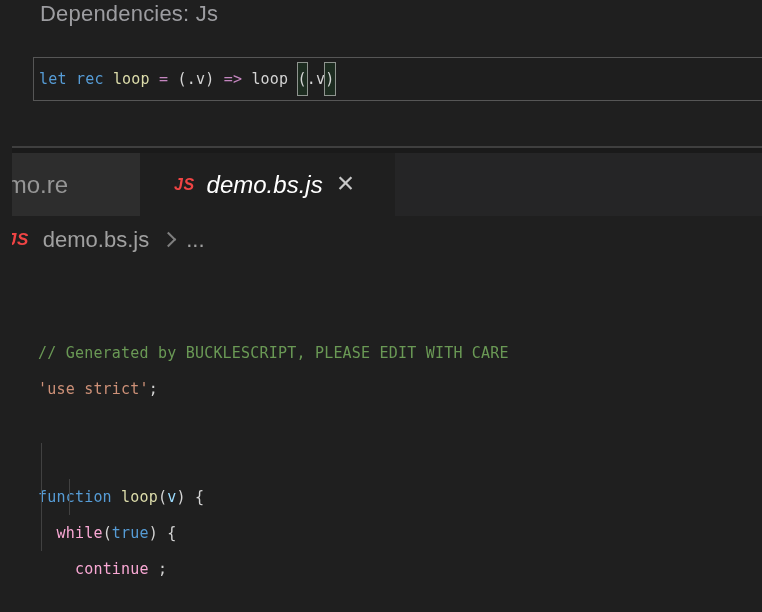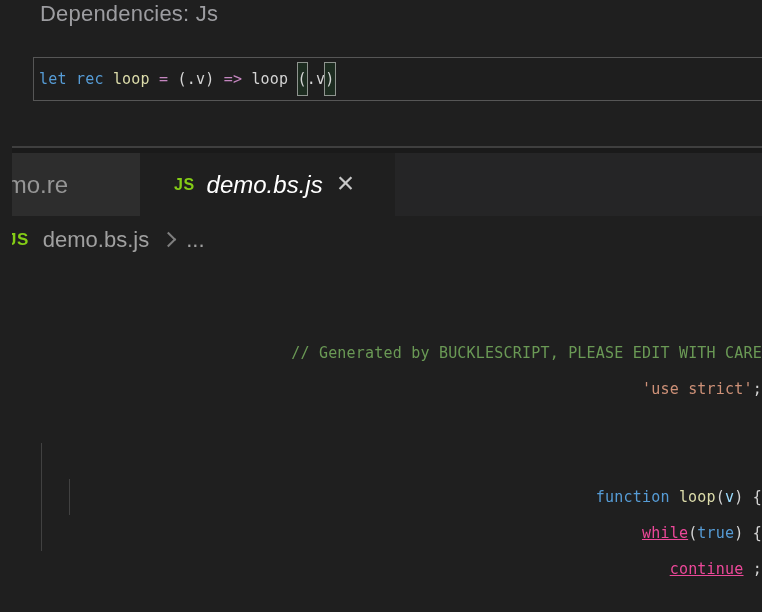--- a/index.html
+++ b/index.html
@@ -22,42 +22,42 @@
   .sash { width:100%; height:2px; background:#3f3f3f; }
 
   
   .tabbar { width:100%; height:68px; background:#1a1a1a; display:flex; align-items:flex-end; }
   .tab { height:63px; display:flex; align-items:center; overflow:hidden; }
   .tab.inactive { width:128px; background:#2d2d2d; }
   .tab.inactive .tab-label { color:#969696; font-size:24px; margin-left:-32px; white-space:nowrap; }
   .tab.active { width:255px; background:#1f1f1f; padding-left:34px; }
   .tab.active .tab-label { color:#ffffff; font-size:24px; font-style:italic; margin-left:12px; white-space:nowrap; }
   .tab-filler { flex:1; height:63px; background:#252526; }
-  .js-icon { color:#84cc16; font-weight:bold; font-size:16px; letter-spacing:0.5px; }
+  .js-icon { color:#ef4444; font-weight:bold; font-size:16px; letter-spacing:0.5px;font-style:italic; }
   .close { color:#c8c8c8; font-size:30px; font-weight:300; line-height:1; margin-left:14px; margin-top:-3px; }
 
   
   .breadcrumb { width:100%; height:47px; background:#1f1f1f; display:flex; align-items:center; overflow:hidden; }
   .breadcrumb .js-icon.bc { margin-left:-5px; font-size:17px; }
   .bc-item { color:#a0a0a0; font-size:22px; }
   .bc-file { margin-left:14px; }
   .bc-chevron { width:11px; height:11px; border-right:2px solid #7f7f7f; border-top:2px solid #7f7f7f;
                 transform:rotate(45deg); margin:0 12px 0 14px; }
 
   
   .editor { position:relative; width:100%; height:349px; background:#1f1f1f; padding-left:26px; }
-  .code-line { height:36px; line-height:36px;text-align:right; }
+  .code-line { height:36px; line-height:36px; }
   .indent-guide { position:absolute; width:1px; background:#414141; }
   .guide-1 { left:29px; top:180px; height:108px; }
   .guide-2 { left:57px; top:216px; height:36px; }
 
   
   .tk-kw   { color:#569cd6; }
   .tk-fn   { color:#dcdcaa; }
-  .tk-ctrl { color:#ec4899;text-decoration:underline; }
+  .tk-ctrl { color:#f9a8d4; }
   .tk-op   { color:#c586c0; }
   .tk-var  { color:#9cdcfe; }
   .tk-cm   { color:#6a9955; }
   .tk-str  { color:#ce9178;margin-top:46px; }
   .tk-pl   { color:#d4d4d4; }
 </style>
 </head>
 <body>
 
 <div class="screen">

